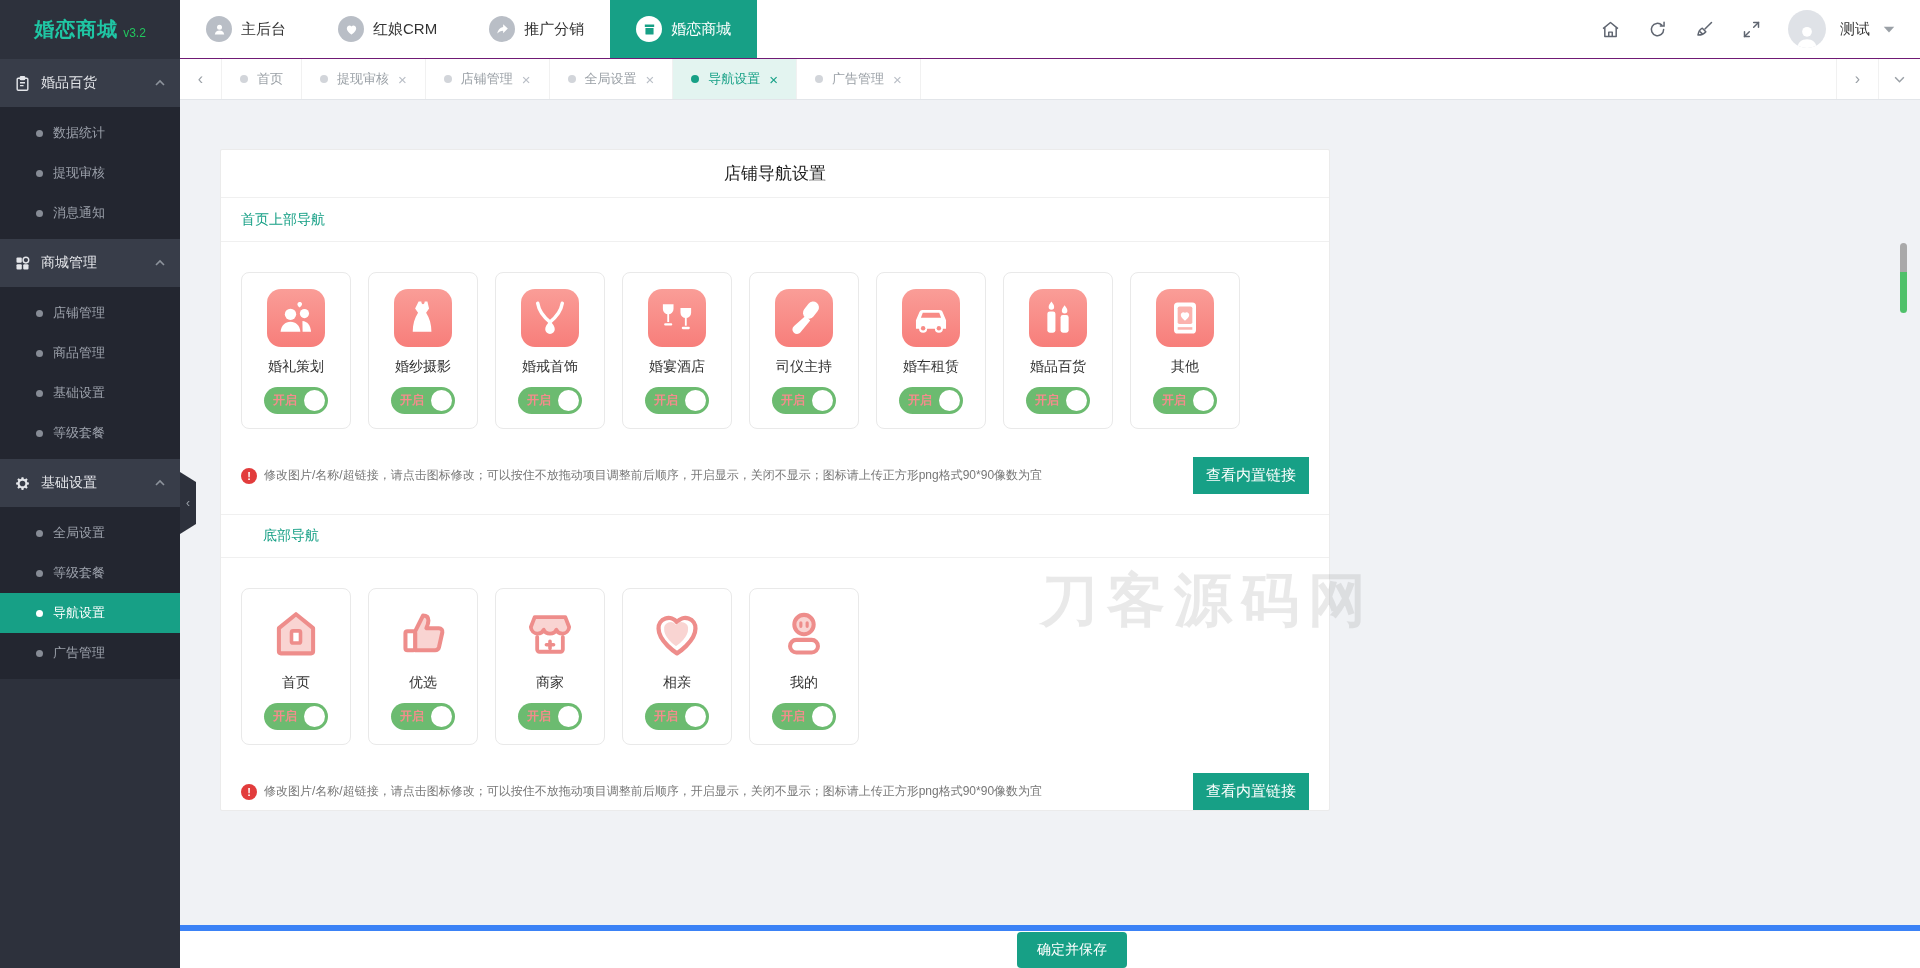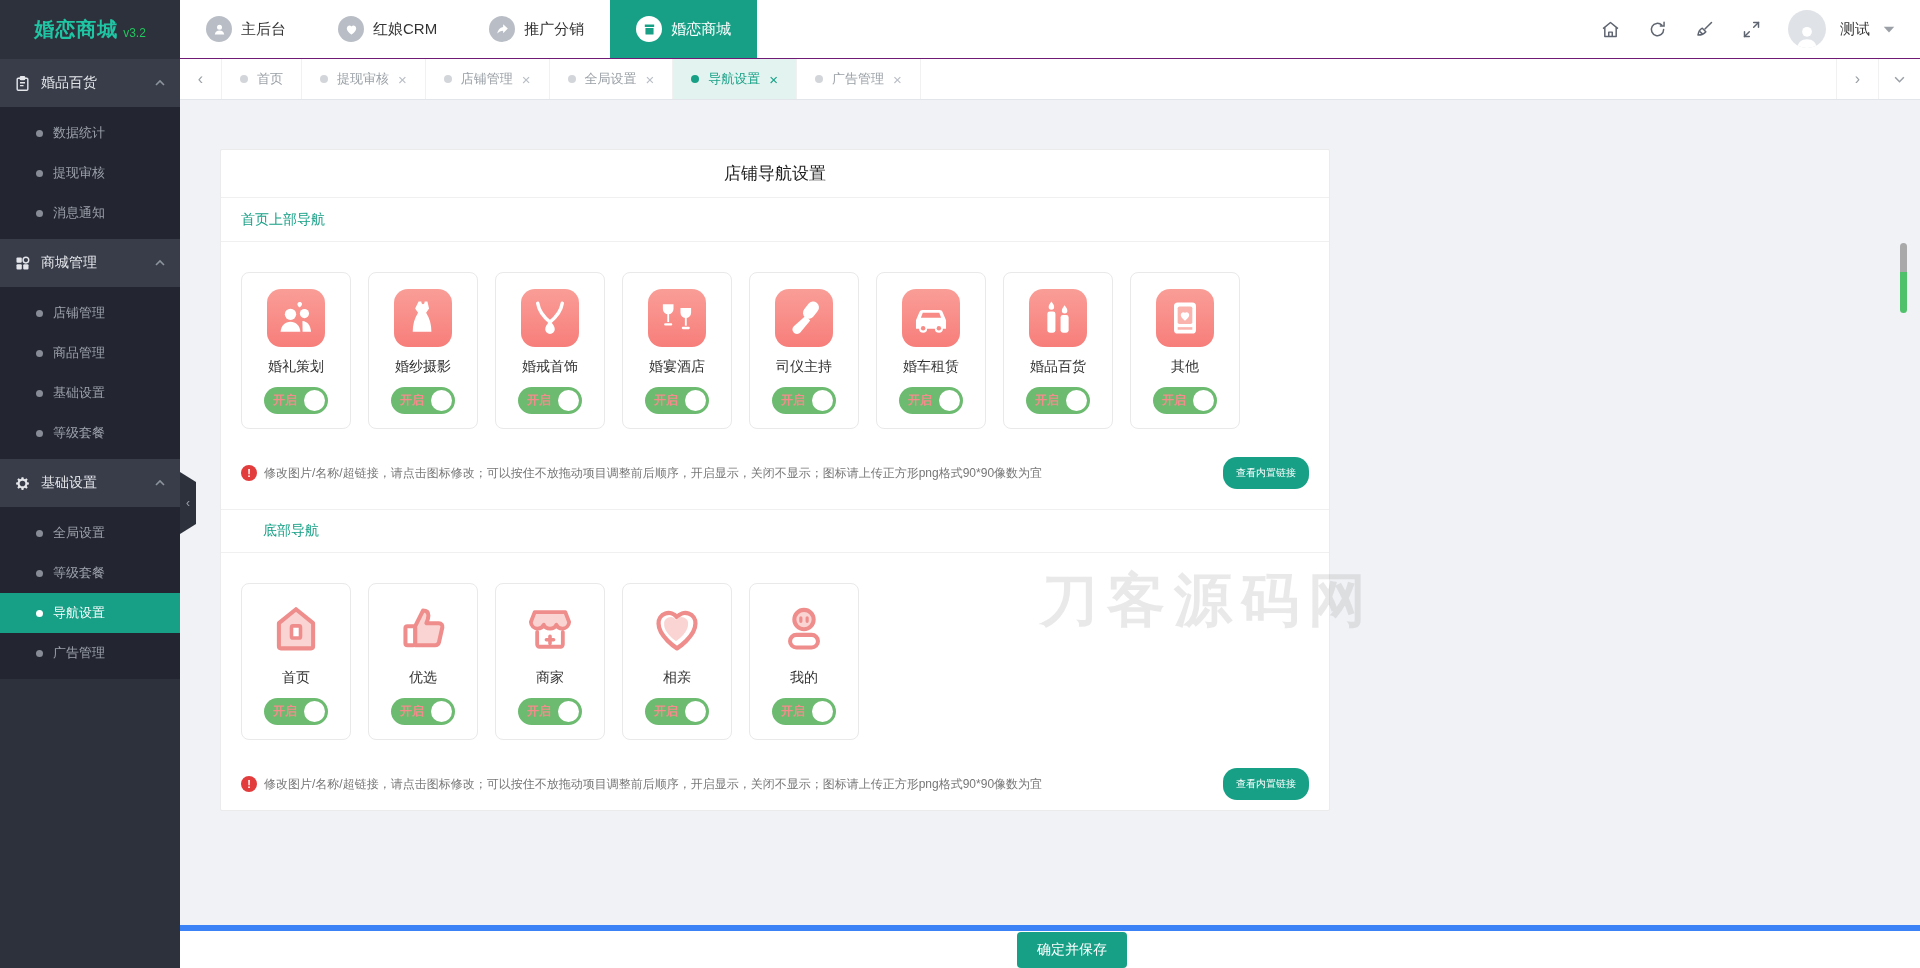--- a/index.html
+++ b/index.html
@@ -61,21 +61,21 @@
   .card-icon.filled { border-radius:14px; background:linear-gradient(180deg,#fa9d97,#f77e7a); }
   .card-icon svg { width:44px; height:44px; }
   .card-icon.outline svg { width:54px; height:54px; }
   .card-label { margin-top:11px; font-size:14px; color:#333; }
   .toggle { margin-top:11px; width:64px; height:27px; border-radius:14px; background:#6cbb70; position:relative; display:flex; align-items:center; cursor:pointer;font-family:Liberation Mono, monospace; }
   .toggle-text { font-size:12px; color:#f58c8c; font-weight:bold; margin-left:9px; }
   .toggle-knob { position:absolute; right:3px; top:3px; width:21px; height:21px; border-radius:50%; background:#fff; }
   .notice-row { display:flex; align-items:center; gap:7px; padding:4px 20px 20px 20px; }
   .notice-icon { width:16px; height:16px; border-radius:50%; background:#e23c3c; color:#fff; font-size:11px; font-weight:bold; display:flex; align-items:center; justify-content:center; flex:none; }
   .notice-text { font-size:12px; color:#777; }
-  .link-btn { margin-left:auto; background:#17a086; color:#fff; border:none; font-size:10px; padding:9px 13px; border-radius:14px; cursor:pointer; font-family:inherit; }
+  .link-btn { margin-left:auto; background:#17a086; color:#fff; border:none; font-size:15px; padding:9px 13px; border-radius:0; cursor:pointer; font-family:inherit; }
   .watermark { position:absolute; left:860px; top:462px; font-size:58px; font-weight:bold; color:rgba(120,120,120,.16); letter-spacing:9px; white-space:nowrap; pointer-events:none; z-index:5; }
 
   
   .footer { position:absolute; left:180px; top:925px; width:1740px; height:43px; background:#fff; border-top:6px solid #3b82f6; display:flex; align-items:flex-end; justify-content:center; z-index:8;padding-left:44px; }
   .save-btn { background:#17a086; color:#fff; border:none; font-size:14px; padding:9px 20px; border-radius:4px; cursor:pointer; font-family:inherit; }
 
   
   .scrollbar-thumb { position:absolute; right:13px; top:243px; width:7px; height:70px; border-radius:4px; overflow:hidden; z-index:30; }
   .scrollbar-thumb .gray { height:29px; background:#a9a9a9; }
   .scrollbar-thumb .green { height:41px; background:#4fc16a; }

